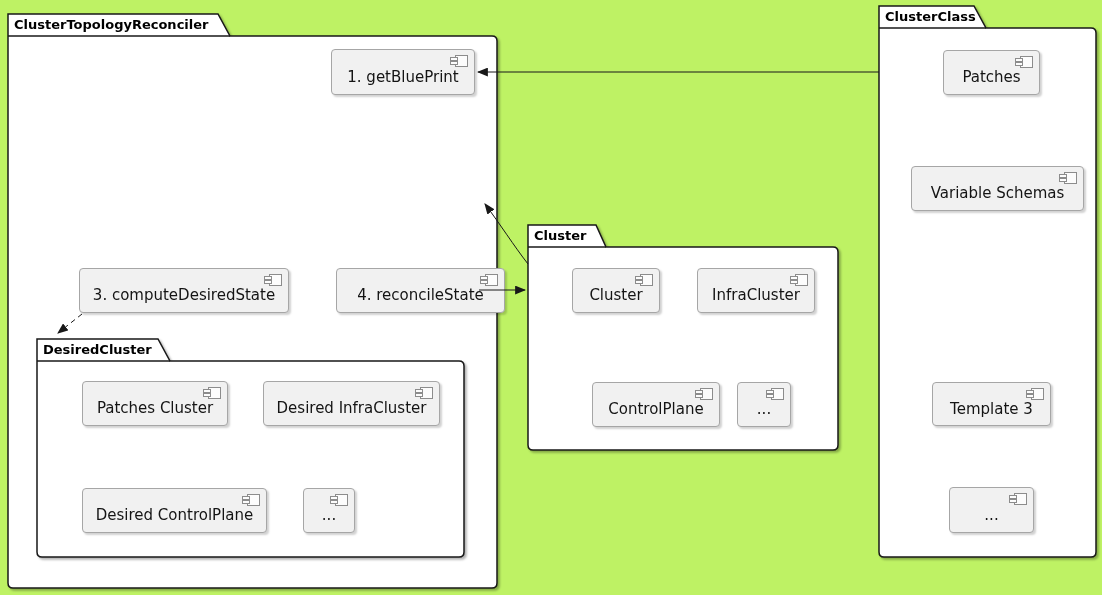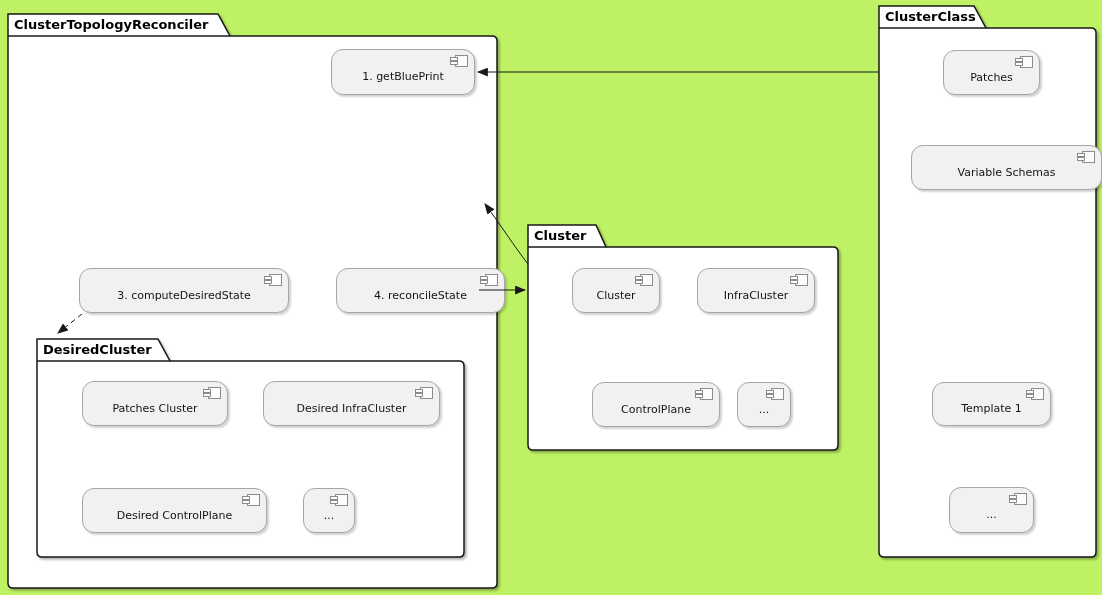--- a/index.html
+++ b/index.html
@@ -11,25 +11,25 @@
   svg.layer { position:absolute; left:0; top:0; pointer-events:none; }
   .pkg-body { fill:#ffffff; stroke:#181818; stroke-width:1.5;
               filter:drop-shadow(2px 2px 1px rgba(0,0,0,0.30)); }
   .pkg-tabline { stroke:#181818; stroke-width:1.5; }
   .pkg-title {
     position:absolute; font-size:13px; font-weight:bold; color:#000;
     line-height:20px; white-space:nowrap; z-index:3;
   }
   .comp {
     position:absolute; box-sizing:border-box;
-    background:#f1f1f1; border:1px solid #a6a6a6; border-radius:12px;
+    background:#f1f1f1; border:1px solid #a6a6a6; border-radius:4px;
     box-shadow:2px 2px 2px rgba(0,0,0,0.18);
     display:flex; align-items:center; justify-content:center;
     padding-top:9px; z-index:2;
-    font-size:11px; color:#141414; white-space:nowrap;
+    font-size:15px; color:#141414; white-space:nowrap;
   }
   .cicon { position:absolute; top:4px; right:5px; }
   .arrow { stroke:#181818; stroke-width:1; fill:none; }
   .arrow.dashed { stroke-dasharray:5,4; }
 </style>
 </head>
 <body>
 
 <div id="stage">
 
@@ -149,35 +149,35 @@
   </div>
 
   <div class="comp" style="left:943px;top:50px;width:97px;height:45px">
     <svg class="cicon" width="20" height="14" viewBox="0 0 20 14">
         <rect x="6.5" y="1.5" width="12" height="11" fill="#fcfcfc" stroke="#8c8c8c"></rect>
         <rect x="1.5" y="3.5" width="7" height="3" fill="#fcfcfc" stroke="#8c8c8c"></rect>
         <rect x="1.5" y="7.5" width="7" height="3" fill="#fcfcfc" stroke="#8c8c8c"></rect>
       </svg>
     <span>Patches</span>
   </div>
-  <div class="comp" style="left:911px;top:145px;width:191px;height:45px">
+  <div class="comp" style="left:911px;top:166px;width:173px;height:45px">
     <svg class="cicon" width="20" height="14" viewBox="0 0 20 14">
         <rect x="6.5" y="1.5" width="12" height="11" fill="#fcfcfc" stroke="#8c8c8c"></rect>
         <rect x="1.5" y="3.5" width="7" height="3" fill="#fcfcfc" stroke="#8c8c8c"></rect>
         <rect x="1.5" y="7.5" width="7" height="3" fill="#fcfcfc" stroke="#8c8c8c"></rect>
       </svg>
     <span>Variable Schemas</span>
   </div>
   <div class="comp" style="left:932px;top:382px;width:119px;height:44px">
     <svg class="cicon" width="20" height="14" viewBox="0 0 20 14">
         <rect x="6.5" y="1.5" width="12" height="11" fill="#fcfcfc" stroke="#8c8c8c"></rect>
         <rect x="1.5" y="3.5" width="7" height="3" fill="#fcfcfc" stroke="#8c8c8c"></rect>
         <rect x="1.5" y="7.5" width="7" height="3" fill="#fcfcfc" stroke="#8c8c8c"></rect>
       </svg>
-    <span>Template 1</span>
+    <span>Template 3</span>
   </div>
   <div class="comp" style="left:949px;top:487px;width:85px;height:46px">
     <svg class="cicon" width="20" height="14" viewBox="0 0 20 14">
         <rect x="6.5" y="1.5" width="12" height="11" fill="#fcfcfc" stroke="#8c8c8c"></rect>
         <rect x="1.5" y="3.5" width="7" height="3" fill="#fcfcfc" stroke="#8c8c8c"></rect>
         <rect x="1.5" y="7.5" width="7" height="3" fill="#fcfcfc" stroke="#8c8c8c"></rect>
       </svg>
     <span>...</span>
   </div>
 

